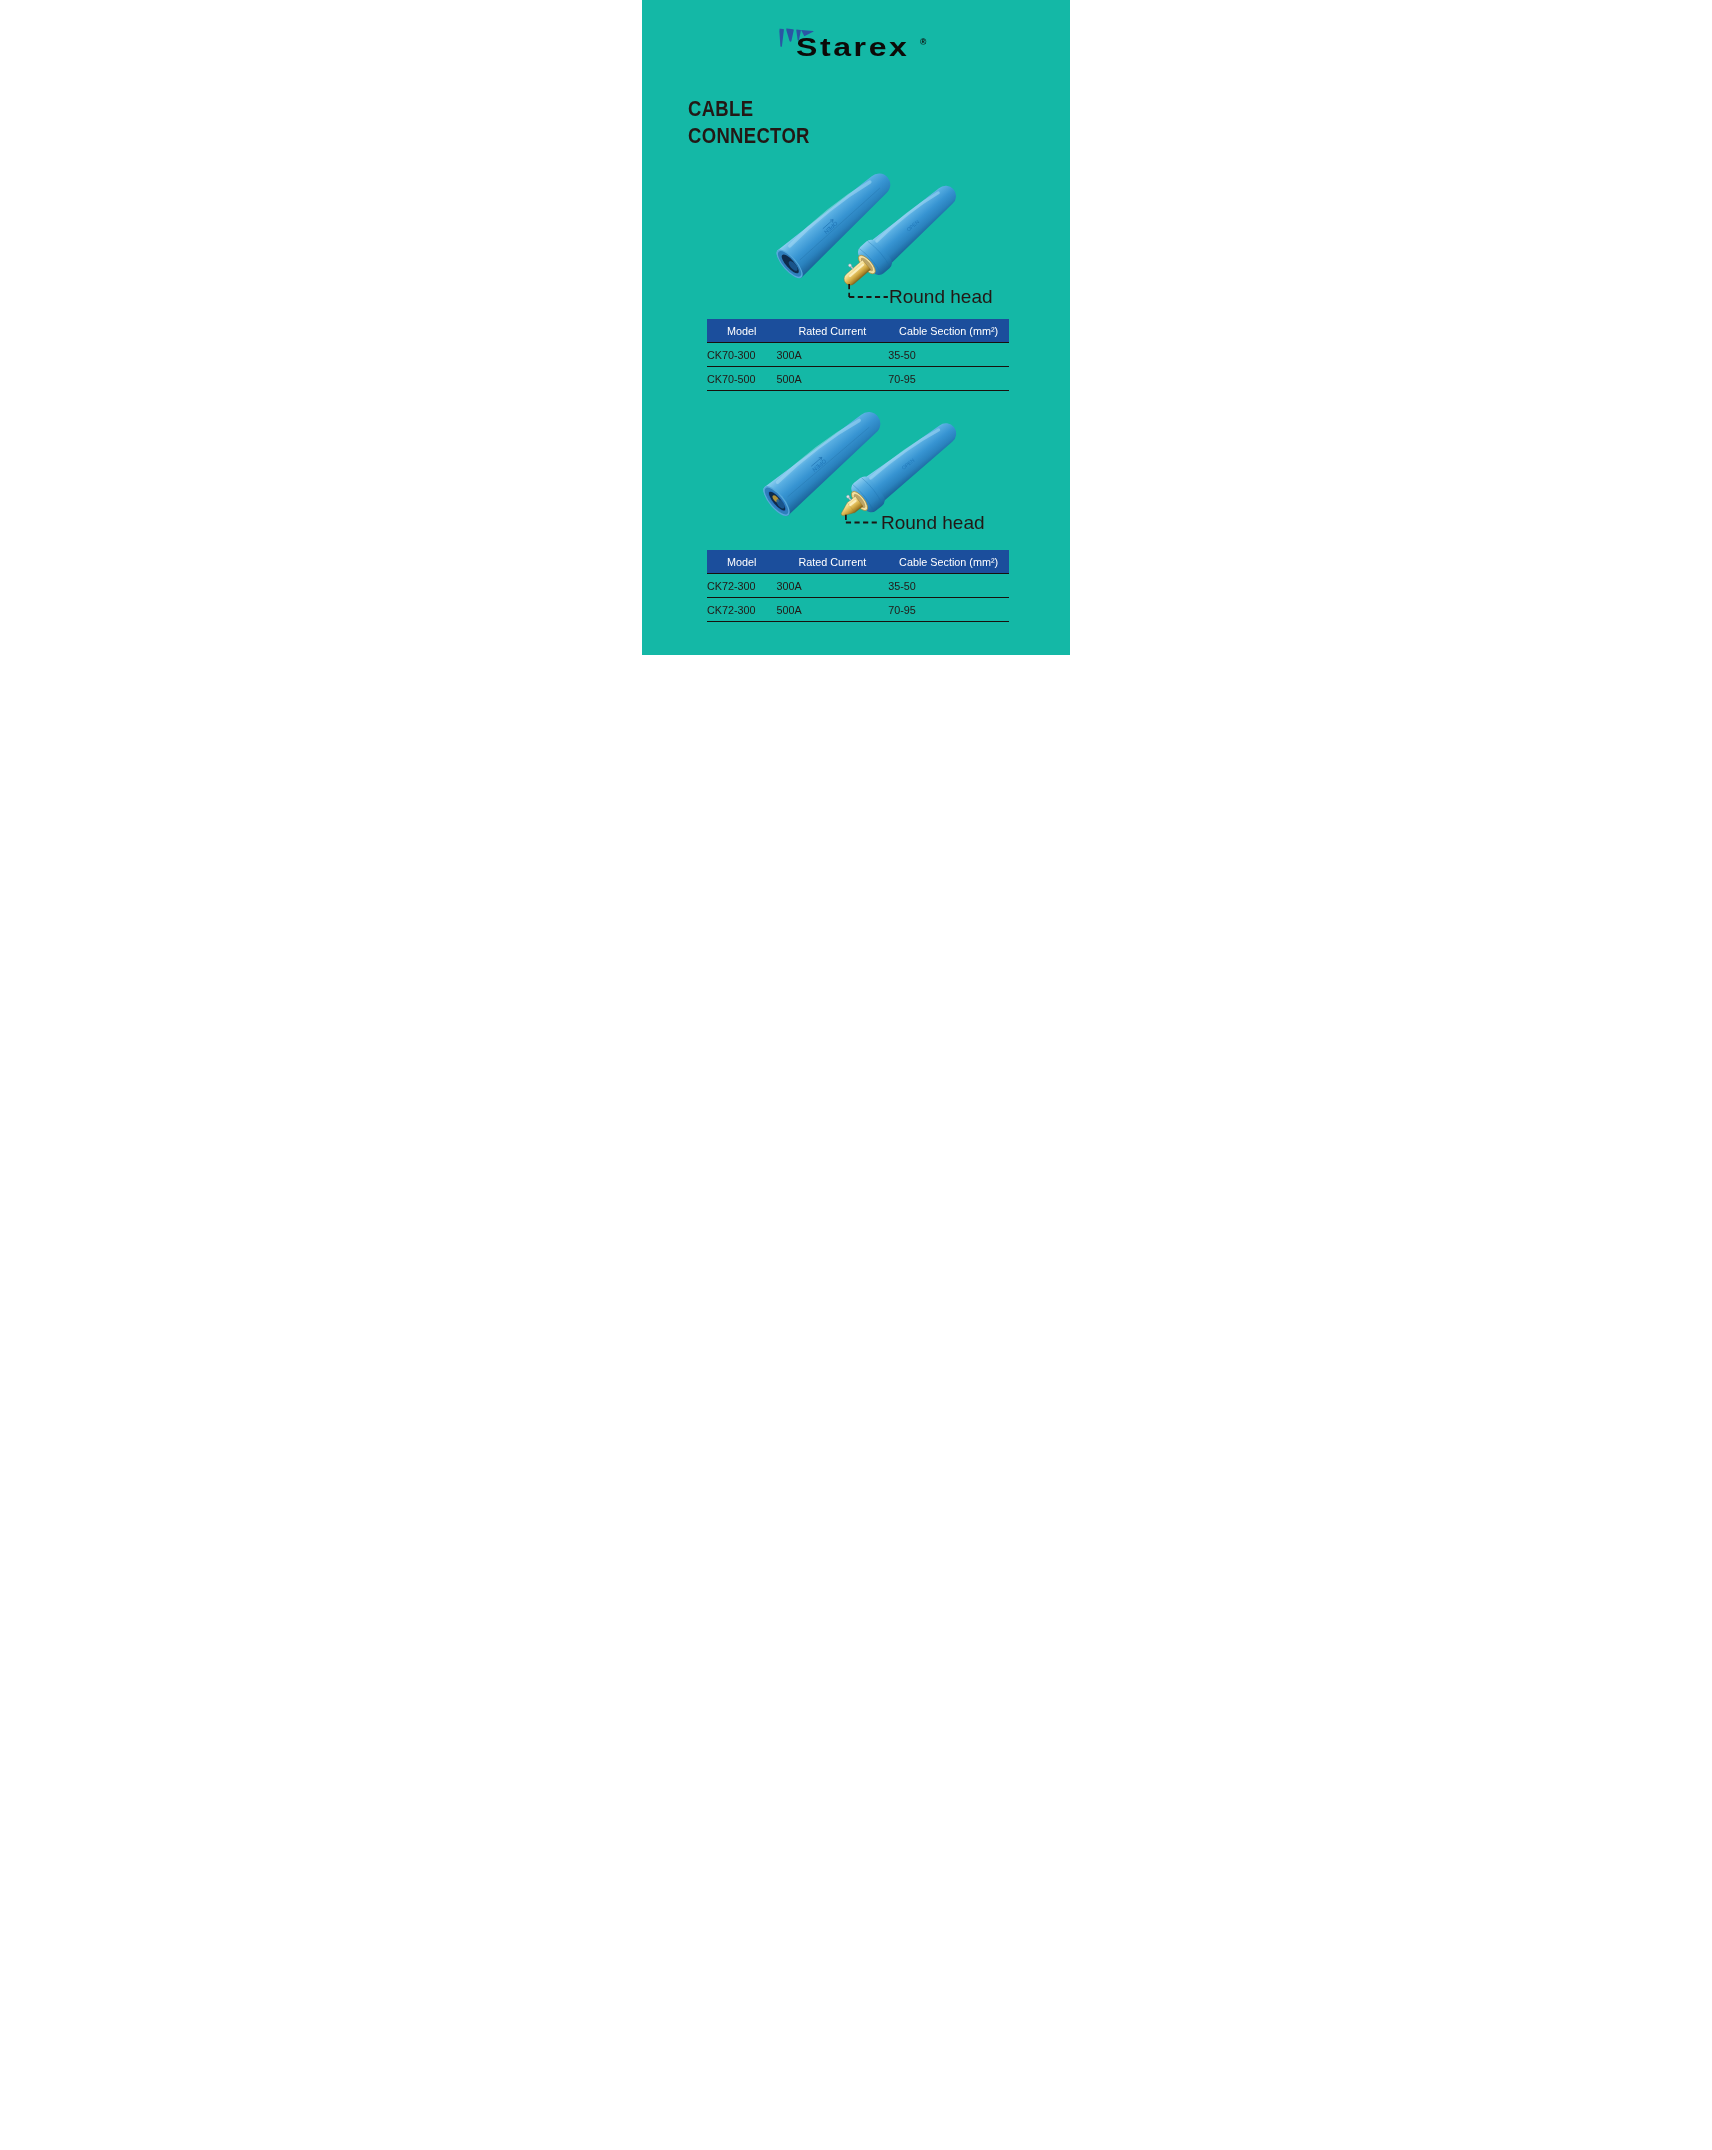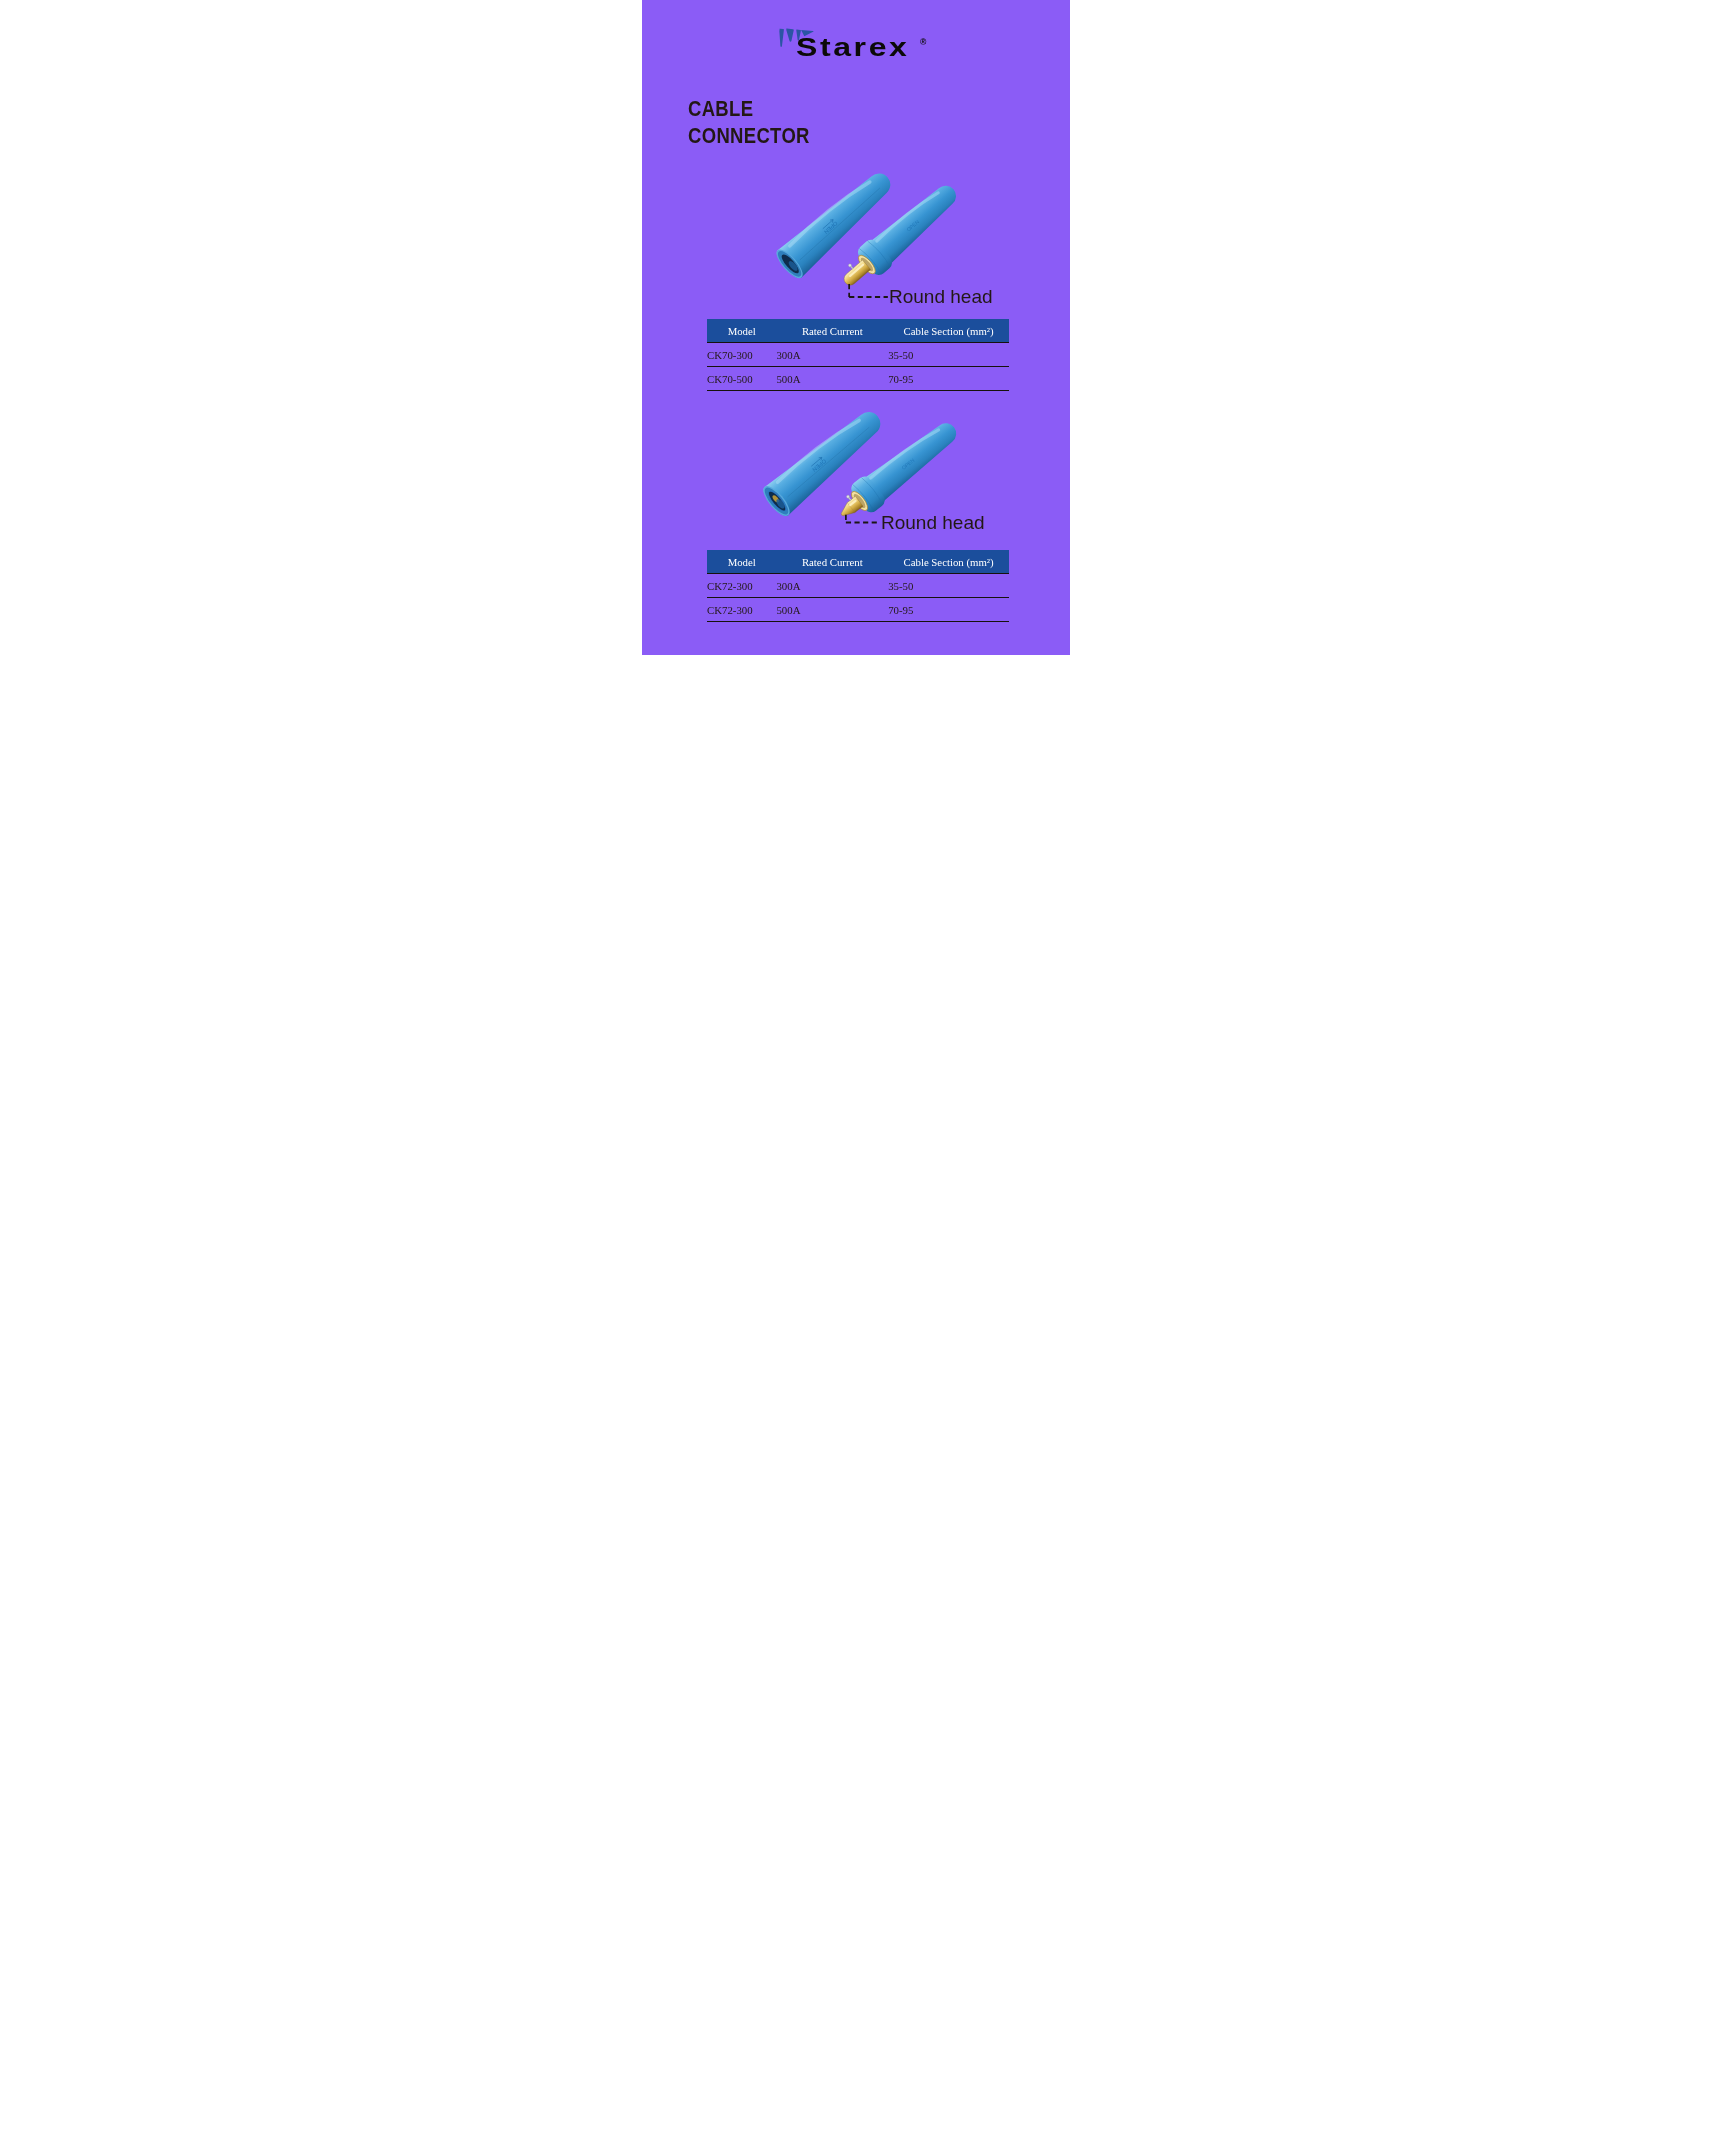--- a/index.html
+++ b/index.html
@@ -1,20 +1,20 @@
 <!DOCTYPE html>
 <html style="font-size:6.9px"><head>
 <meta charset="utf-8">
 <style>
   html,body{margin:0;padding:0;background:#ffffff;}
   #page{
     position:relative;
     width:428px;height:655px;
     margin:0 auto;
-    background:#8b5cf6;
+    background:#14b8a6;
     font-family:"Liberation Sans", sans-serif;
     overflow:hidden;
   }
   
   .logo{position:absolute;left:137px;top:24px;width:155px;height:47px;}
   .logo-mark{position:absolute;left:0px;top:1.7px;width:35px;height:22.4px;}
   .brand{
     position:absolute;left:17px;top:11.2px;
     font-size:32px;font-weight:bold;color:#0C0A08;
     letter-spacing:2.6px;line-height:1;
@@ -38,21 +38,21 @@
   .fig1{left:103px;top:168px;width:241px;height:144px;}
   .fig2{left:98px;top:409px;width:241px;height:144px;}
   .caption{
     position:absolute;
     font-size:19px;color:#231815;line-height:13.8px;
     white-space:nowrap;
   }
   .cap1{left:247px;top:290px;}
   .cap2{left:239px;top:516px;}
   
-  .spec-table{position:absolute;left:65px;width:302px;color:#231815;font-family:Liberation Serif, serif;}
+  .spec-table{position:absolute;left:65px;width:302px;color:#231815;}
   .t1{top:319px;}
   .t2{top:550px;}
   .thead{
     display:grid;grid-template-columns:23% 37% 40%;
     background:#1B4E9C;height:23px;align-items:center;
     border-bottom:1.7px solid #17110D;
   }
   .th{
     color:#ffffff;font-size:10.8px;text-align:center;font-weight:normal;
   }

